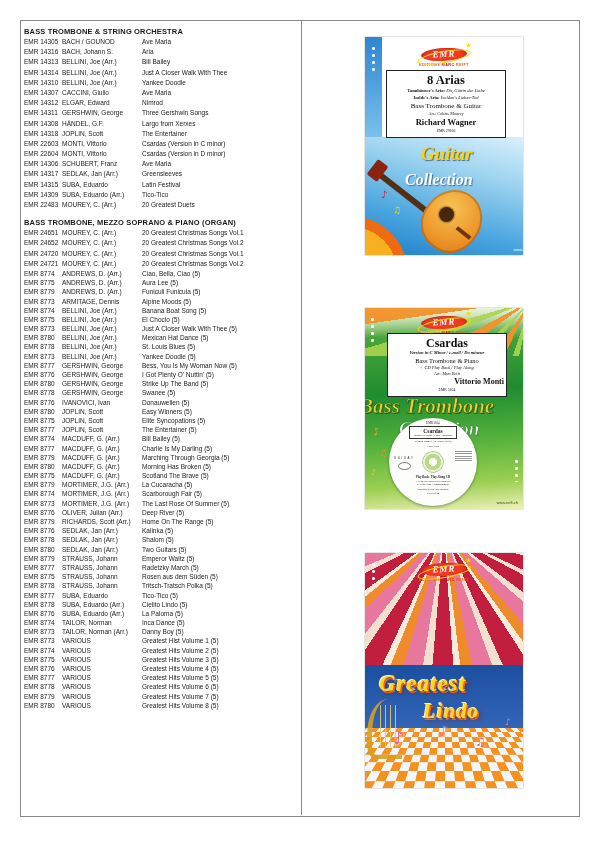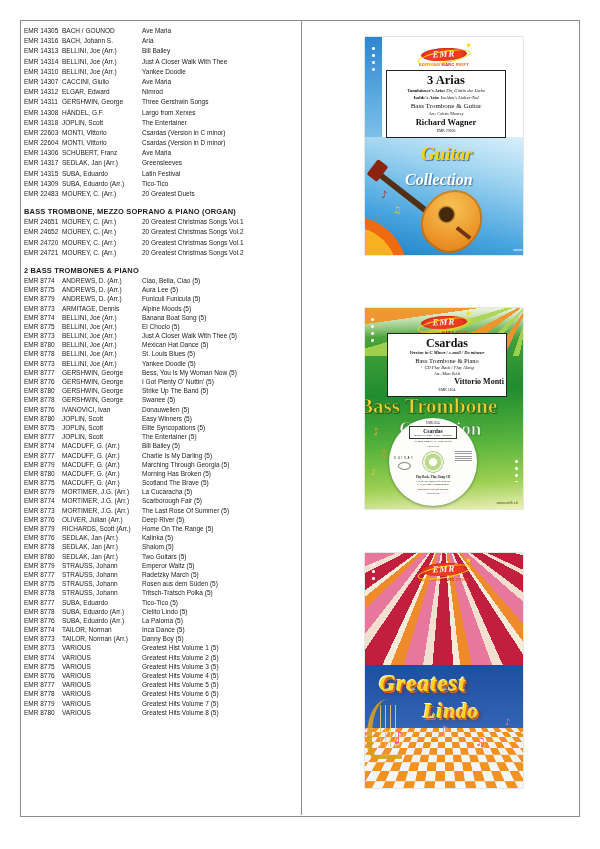--- a/index.html
+++ b/index.html
@@ -86,21 +86,21 @@
            background:linear-gradient(rgba(255,255,255,.75),rgba(255,255,255,0));}
   .cover2 .emr-logo{top:3px;}
   .c2-box{left:22px;top:25px;width:114px;padding:2px 2px 3px;}
   .c2-title{font-size:12px;font-weight:bold;line-height:14px;}
   .c2-sub{font-size:4.5px;font-weight:bold;font-style:italic;line-height:6px;}
   .c2-inst{font-size:6.5px;line-height:9px;}
   .c2-cd{font-size:4.5px;font-style:italic;line-height:6px;}
   .c2-arr{font-size:4px;line-height:5.5px;}
   .c2-comp{font-size:8px;font-weight:bold;line-height:10.5px;text-align:right;}
   .c2-emr{font-size:3.8px;line-height:6px;}
-  .c2-bigtext{position:absolute;white-space:nowrap;font-weight:bold;z-index:2;
+  .c2-bigtext{position:absolute;white-space:nowrap;font-weight:bold;font-style:italic;z-index:2;
           font-family:"Liberation Serif",serif;}
   .c2-big1{left:-6px;top:86px;font-size:21px;color:#f2cc2e;-webkit-text-stroke:.6px #1c6c20;
           text-shadow:1px 1px 0 #1c6c20;}
   .c2-big2{left:34px;top:110px;font-size:19px;color:rgba(255,255,255,.92);-webkit-text-stroke:.6px #2a7a28;}
   .disc{position:absolute;left:24px;top:110px;width:88px;height:88px;border-radius:50%;background:#fdfdfb;
         z-index:3;box-shadow:0 1px 3px rgba(0,40,0,.45);text-align:center;font-family:"Liberation Serif",serif;}
   .disc-emr{font-size:3px;line-height:5px;margin-top:3px;}
   .disc-box{margin:0 auto;width:46px;border:.5px solid #333;padding:.5px 0;}
   .disc-title{font-size:5.5px;font-weight:bold;line-height:6.5px;}
   .disc-sub{font-size:2.4px;font-style:italic;line-height:3.5px;}
@@ -149,20 +149,21 @@
   .c3-harp span{position:absolute;top:6px;width:1px;height:42px;background:#ecc860;}
 </style>
 </head>
 <body>
 
 <div class="page">
   <div class="frame"></div>
   <div class="divider"></div>
 
   <div class="catalog">
+      <div class="sec-header">BASS TROMBONE &amp; STRING ORCHESTRA</div>
       <div class="row">
         <span class="col-code">EMR 14305</span>
         <span class="col-composer">BACH / GOUNOD</span>
         <span class="col-title">Ave Maria</span>
       </div>
       <div class="row">
         <span class="col-code">EMR 14316</span>
         <span class="col-composer">BACH, Johann S.</span>
         <span class="col-title">Aria</span>
       </div>
@@ -255,21 +256,20 @@
       <div class="row">
         <span class="col-code">EMR 24720</span>
         <span class="col-composer">MOUREY, C. (Arr.)</span>
         <span class="col-title">20 Greatest Christmas Songs Vol.1</span>
       </div>
       <div class="row">
         <span class="col-code">EMR 24721</span>
         <span class="col-composer">MOUREY, C. (Arr.)</span>
         <span class="col-title">20 Greatest Christmas Songs Vol.2</span>
       </div>
-      <div class="sec-header">2 BASS TROMBONES &amp; PIANO</div>
       <div class="row tight">
         <span class="col-code">EMR 8774</span>
         <span class="col-composer">ANDREWS, D. (Arr.)</span>
         <span class="col-title">Ciao, Bella, Ciao (5)</span>
       </div>
       <div class="row tight">
         <span class="col-code">EMR 8775</span>
         <span class="col-composer">ANDREWS, D. (Arr.)</span>
         <span class="col-title">Aura Lee (5)</span>
       </div>
@@ -513,21 +513,21 @@
         <span class="logo-star">★</span>
         <span class="logo-text">EMR</span>
       </span>
       <div class="logo-pub">
         <span>EDITIONS</span>
         <span class="pub-marc">MARC</span>
         <span>REIFT</span>
       </div>
     </div>
     <div class="title-box c1-box">
-      <div class="c1-title">3 Arias</div>
+      <div class="c1-title">8 Arias</div>
       <div class="c1-aria"><b>Tannhäuser's Aria:</b><i> Dir, Göttin der Liebe</i></div>
       <div class="c1-aria"><b>Isolde's Aria:</b><i> Isolden's Liebes-Tod</i></div>
       <div class="c1-inst">Bass Trombone &amp; Guitar</div>
       <div class="c1-arr">Arr.: Colette Mourey</div>
       <div class="c1-comp">Richard Wagner</div>
       <div class="c1-emr">EMR 29166</div>
     </div>
     <div class="c1-sky">
       <div class="c1-guitar-word serif">Guitar</div>
       <div class="c1-coll-word serif">Collection</div>

